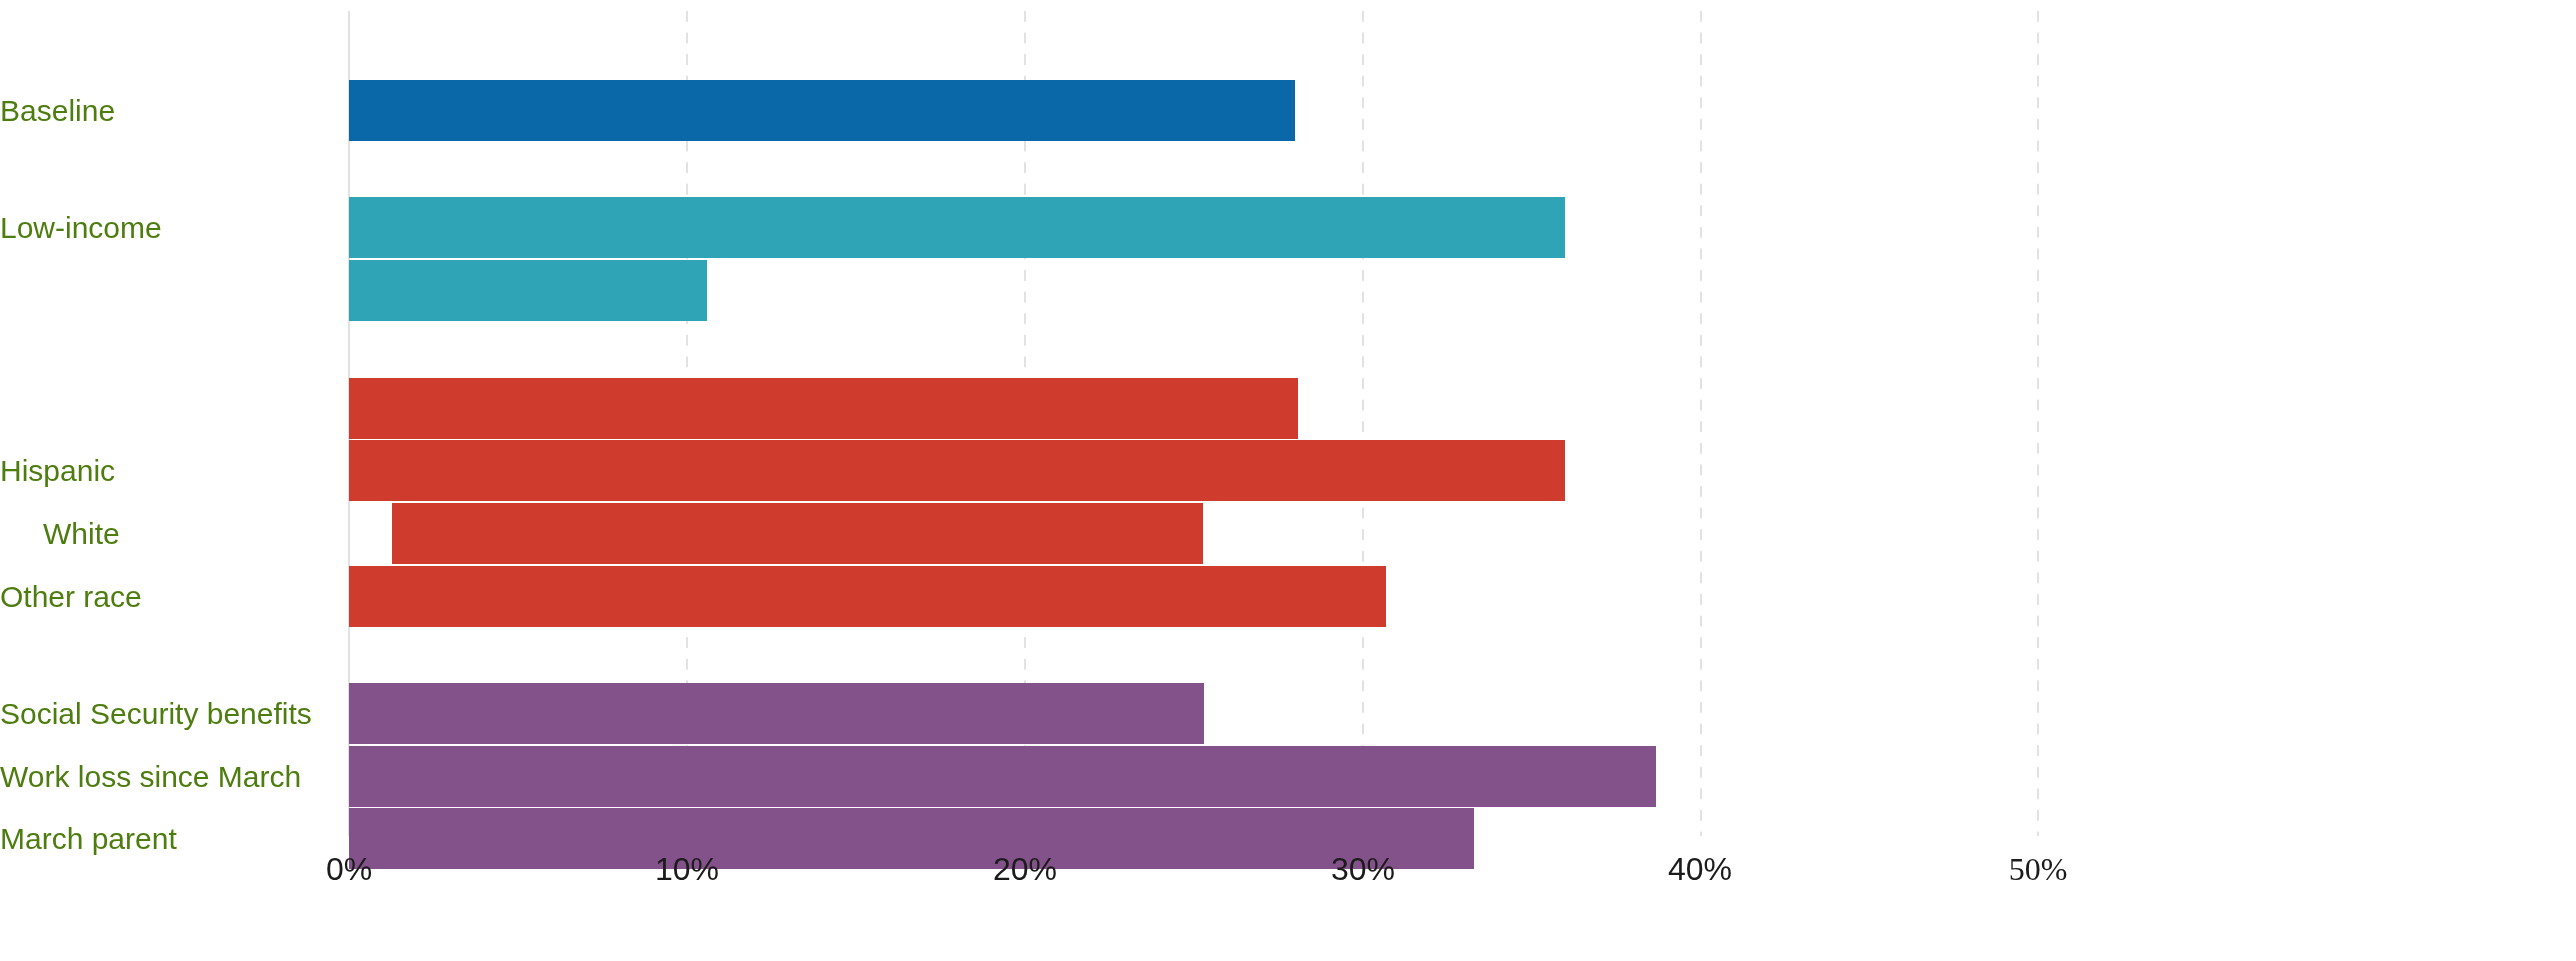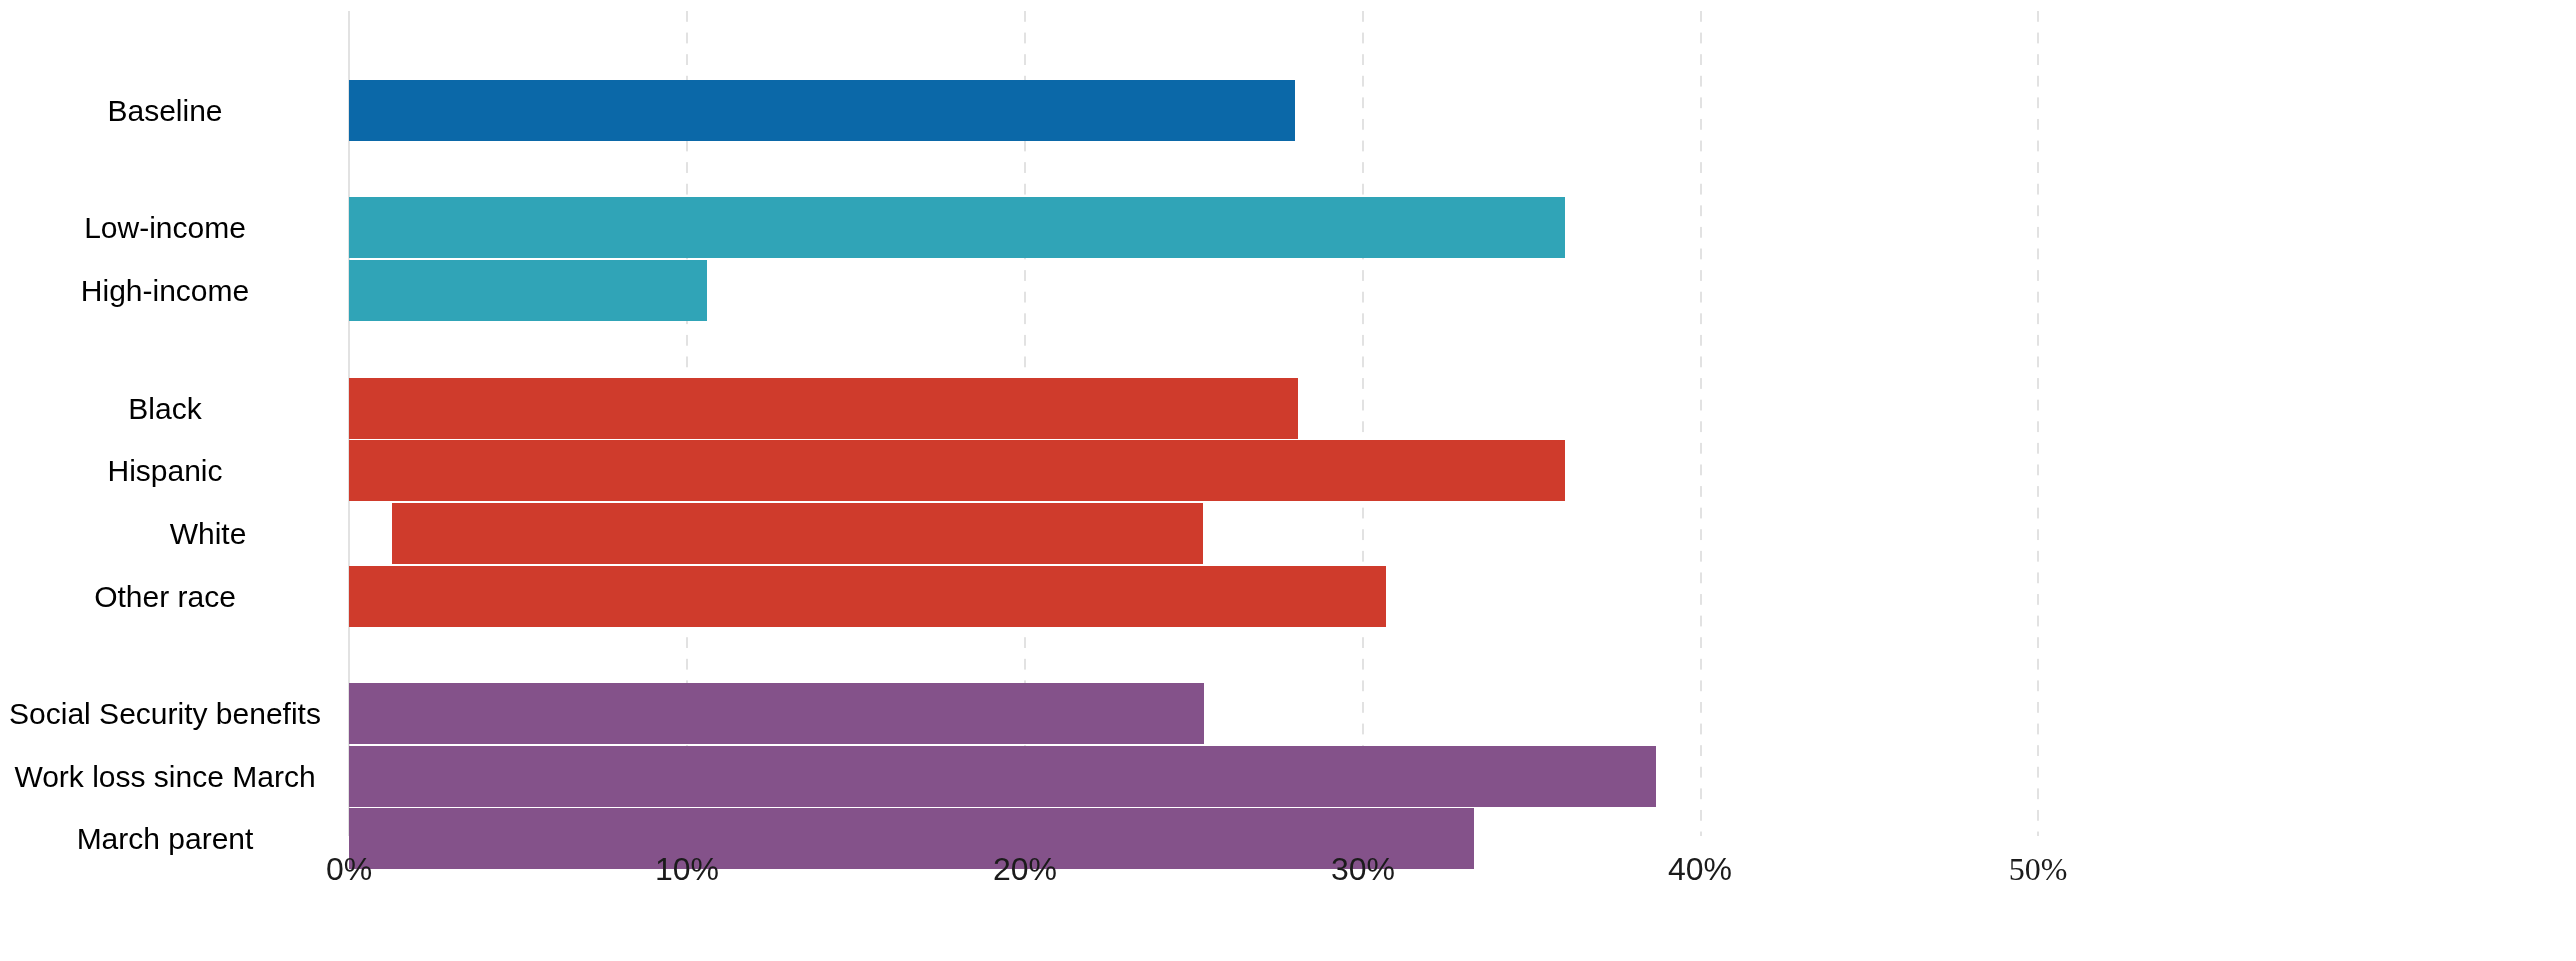--- a/index.html
+++ b/index.html
@@ -40,23 +40,23 @@
   .bar {
     position: absolute;
     left: 0;
     top: 0;
     height: 61px;
   }
   .cat-label-wrap {
     position: absolute;
     left: 0;
     width: 330px;
-    text-align: center;
+    text-align: left;
     font-size: 30px;
-    color: #000000;
+    color: #4d7c0f;
     white-space: nowrap;
     height: 61px;
     line-height: 61px;
   }
 
   
   .xtick {
     position: absolute;
     top: 853px;
     font-size: 32px;
@@ -83,25 +83,23 @@
   <div id="bars-layer">
       <div class="bar-row" style="top: 80px; left: 0px; width: 2576px;">
         <div class="cat-label-wrap">Baseline</div>
         <div class="bar" title="Baseline: 28%" style="left: 349px; width: 946px; background: rgb(11, 104, 168);"></div>
       </div>
       <div class="bar-row" style="top: 197px; left: 0px; width: 2268px;">
         <div class="cat-label-wrap">Low-income</div>
         <div class="bar" title="Low-income: 36%" style="left: 349px; width: 1216px; background: rgb(48, 164, 183);"></div>
       </div>
       <div class="bar-row" style="top: 260px; left: 0px; width: 2576px;">
-        <div class="cat-label-wrap">High-income</div>
         <div class="bar" title="High-income: 10.6%" style="left: 349px; width: 358px; background: rgb(48, 164, 183);"></div>
       </div>
       <div class="bar-row" style="top: 378px; left: 0px; width: 2576px;">
-        <div class="cat-label-wrap">Black</div>
         <div class="bar" title="Black: 28.1%" style="left: 349px; width: 949px; background: rgb(207, 59, 44);"></div>
       </div>
       <div class="bar-row" style="top: 440px; left: 0px; width: 2217px;">
         <div class="cat-label-wrap">Hispanic</div>
         <div class="bar" title="Hispanic: 36%" style="left: 349px; width: 1216px; background: rgb(207, 59, 44);"></div>
       </div>
       <div class="bar-row" style="top: 503px; left: 0px; width: 2576px; margin-left: 43px;">
         <div class="cat-label-wrap">White</div>
         <div class="bar" title="White: 24%" style="left: 349px; width: 811px; background: rgb(207, 59, 44);"></div>
       </div>

